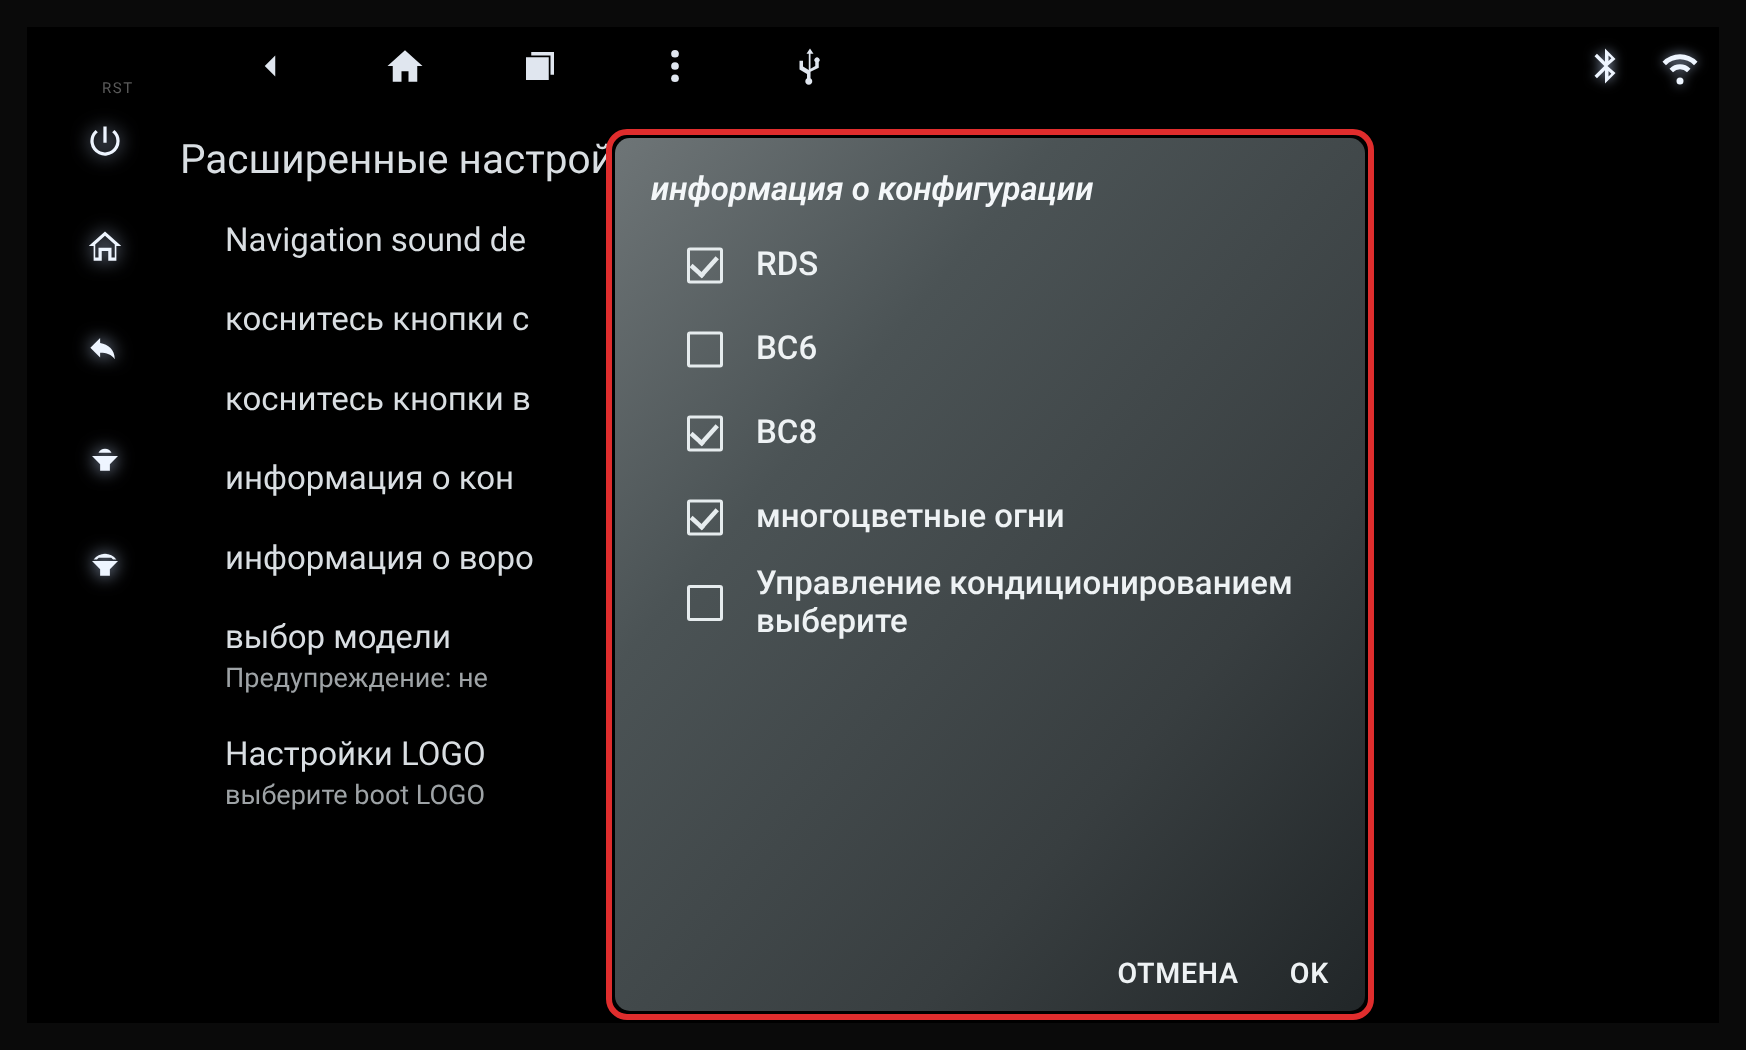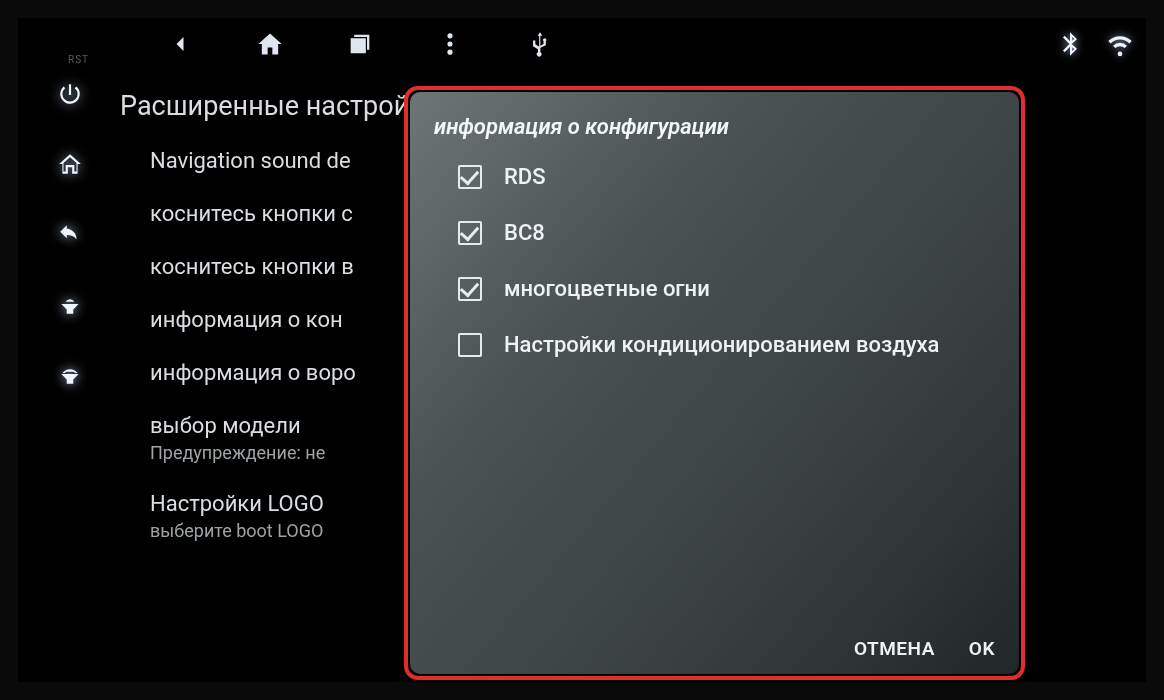--- a/index.html
+++ b/index.html
@@ -85,21 +85,21 @@
 }
 .settings-list { margin-left: 30px; display: flex; flex-direction: column; gap: 28px; }
 .settings-item { font-size: 22px; color: #d9dee2; }
 .settings-item .sub { font-size: 18px; color: #9ea3a6; margin-top: 4px; }
 
 
 .dialog-wrap {
   position: absolute;
   left: 404px;
   top: 86px;
-  width: 621px;
+  width: 512px;
   height: 594px;
 }
 .dialog-border {
   position: absolute;
   inset: 0;
   border: 4px solid #e02d2d;
   border-radius: 14px;
   box-sizing: border-box;
   pointer-events: none;
 }
@@ -280,30 +280,34 @@
 
 <div class="dialog-wrap">
   <div class="dialog">
     <div class="dialog-title">информация о конфигурации</div>
     <div class="options" id="options">
         <div class="opt">
           <div class="chk checked"></div>
           <div class="opt-label">RDS</div>
         </div>
         <div class="opt">
+          <div class="chk"></div>
+          <div class="opt-label">BC6</div>
+        </div>
+        <div class="opt">
           <div class="chk checked"></div>
           <div class="opt-label">BC8</div>
         </div>
         <div class="opt">
           <div class="chk checked"></div>
           <div class="opt-label">многоцветные огни</div>
         </div>
         <div class="opt">
           <div class="chk"></div>
-          <div class="opt-label">Настройки кондиционированием воздуха</div>
+          <div class="opt-label">Управление кондиционированием выберите</div>
         </div>
       </div>
     <div class="dialog-actions">
       <div class="dlg-btn">ОТМЕНА</div>
       <div class="dlg-btn">OK</div>
     </div>
   </div>
   <div class="dialog-border"></div>
 </div>
 

